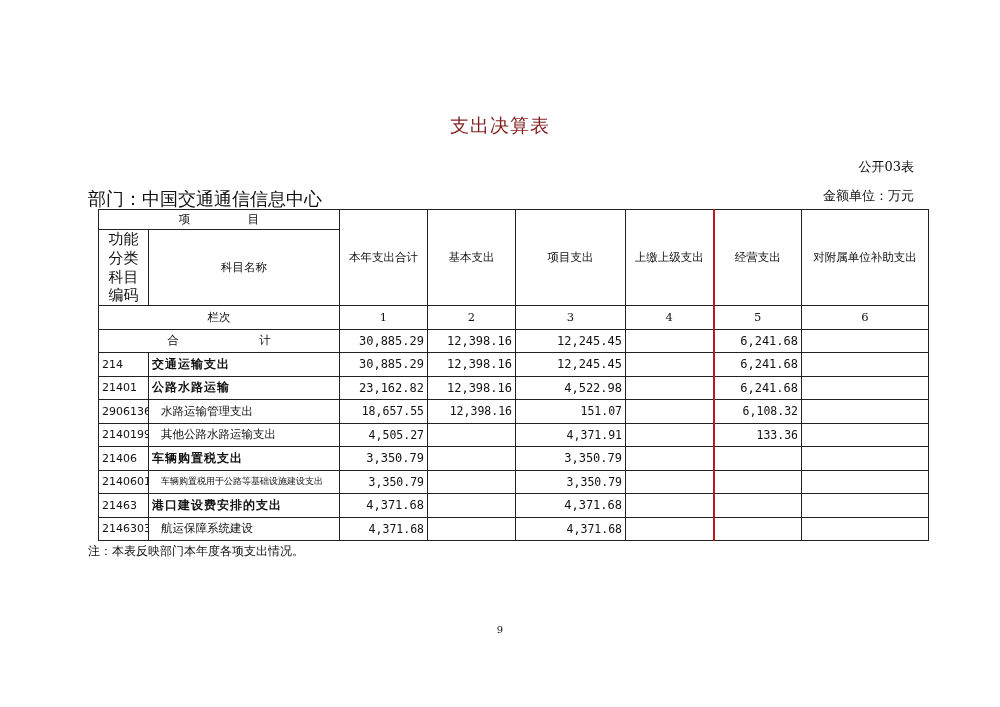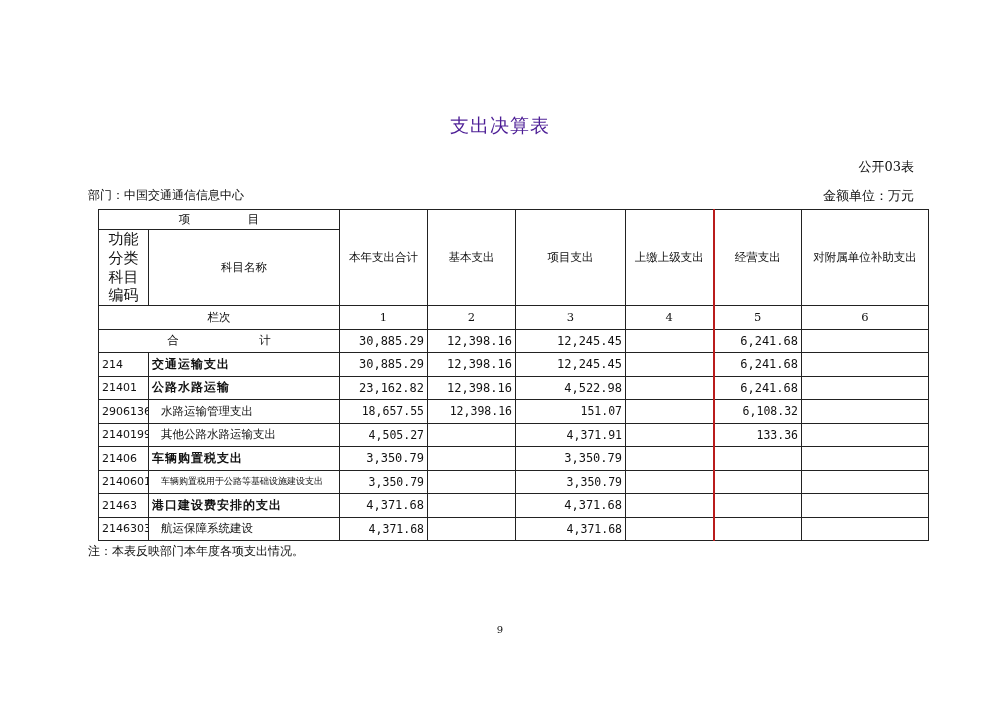--- a/index.html
+++ b/index.html
@@ -17,33 +17,33 @@
     }
     .title {
       position: absolute;
       top: 113px;
       left: 0;
       width: 1000px;
       text-align: center;
       font-family: "DejaVu Sans", "Liberation Sans", sans-serif;
       font-size: 19px;
       letter-spacing: 1px;
-      color: #4c1d95;
+      color: #7f1d1d;
     }
     .form-code {
       position: absolute;
       top: 158px;
       right: 86px;
       font-size: 13px;
     }
     .dept {
       position: absolute;
       top: 187px;
       left: 88px;
-      font-size: 12px;
+      font-size: 18px;
     }
     .unit {
       position: absolute;
       top: 187px;
       right: 86px;
       font-size: 13px;
     }
     table.report {
       position: absolute;
       top: 209px;

